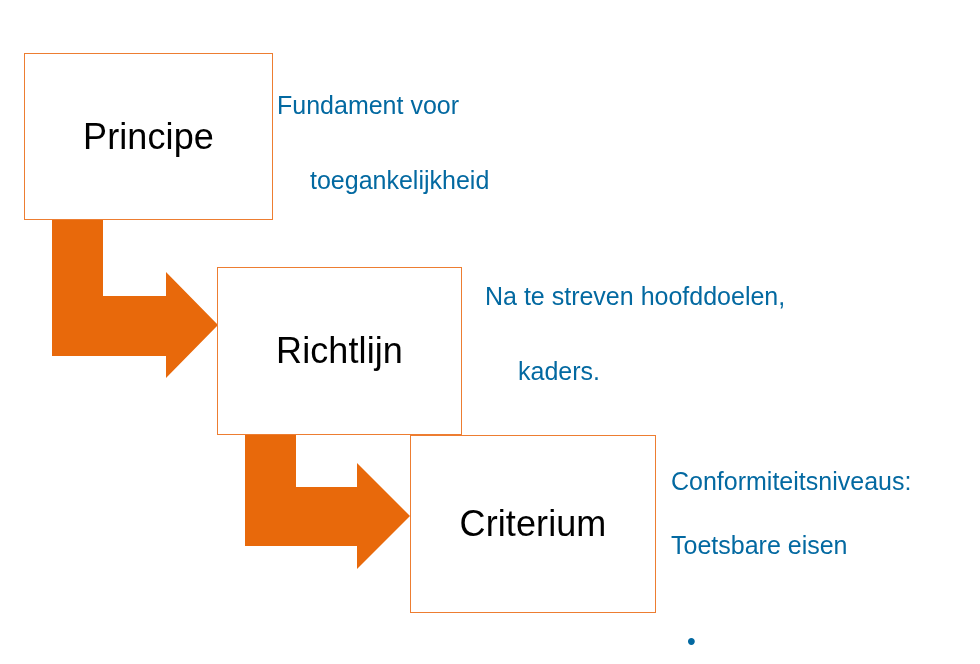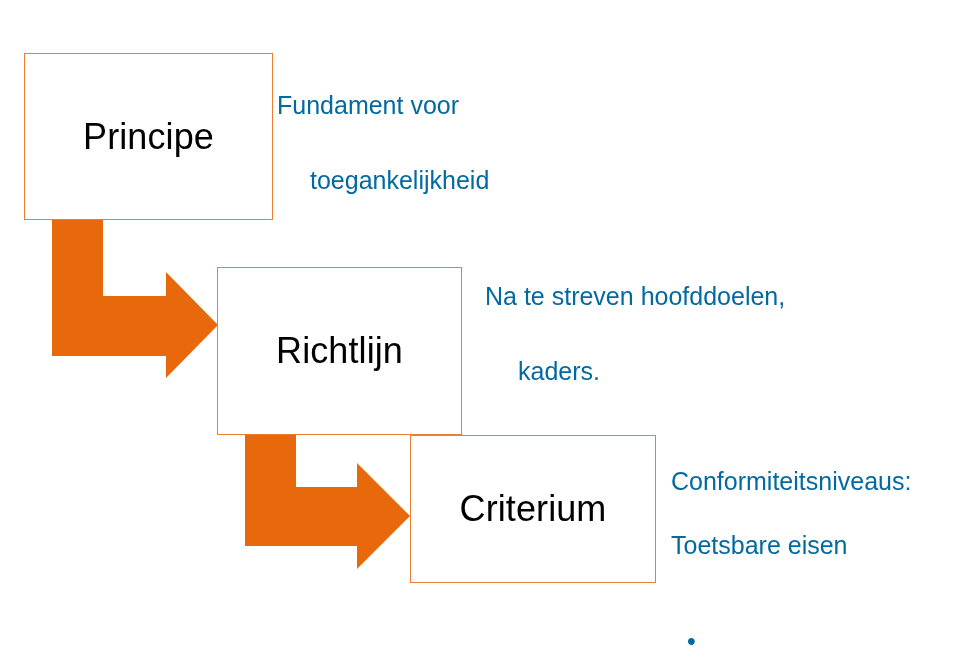--- a/index.html
+++ b/index.html
@@ -36,21 +36,21 @@
   }
   .node-label {
     font-size: 36px;
     line-height: 1.05;
     color: #000000;
     white-space: nowrap;
     letter-spacing: 0.1px;
   }
   #box-principe { left: 24px;  top: 53px;  width: 249px; height: 167px; }
   #box-richtlijn{ left: 217px; top: 242px; width: 245px; height: 168px; margin-top: 25px; }
-  #box-criterium{ left: 410px; top: 435px; width: 246px; height: 148px; }
+  #box-criterium{ left: 410px; top: 435px; width: 246px; height: 178px; }
 
   
   .arrow-svg {
     position: absolute;
     z-index: 2;
     overflow: visible;
   }
   #arrow-1 { left: 0px; top: 0px; width: 980px; height: 664px; }
 
   

